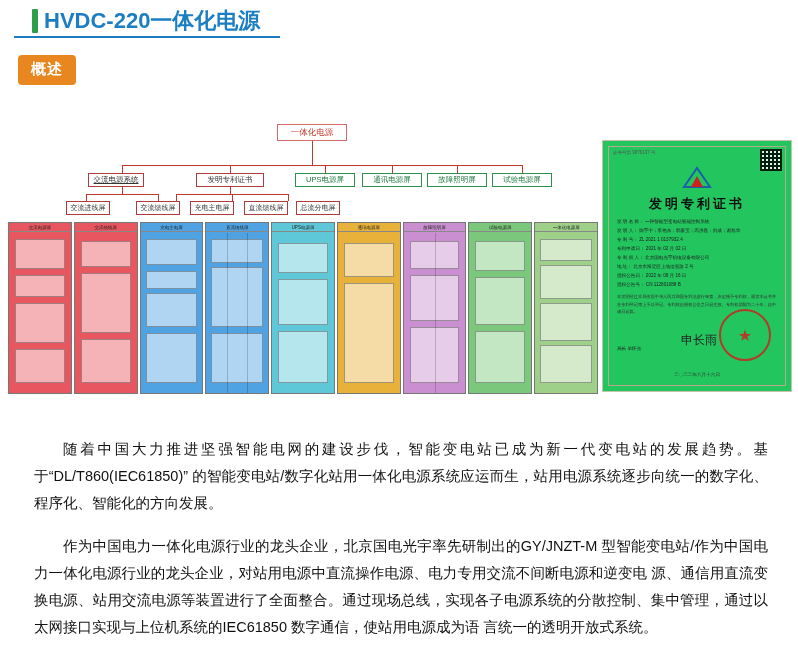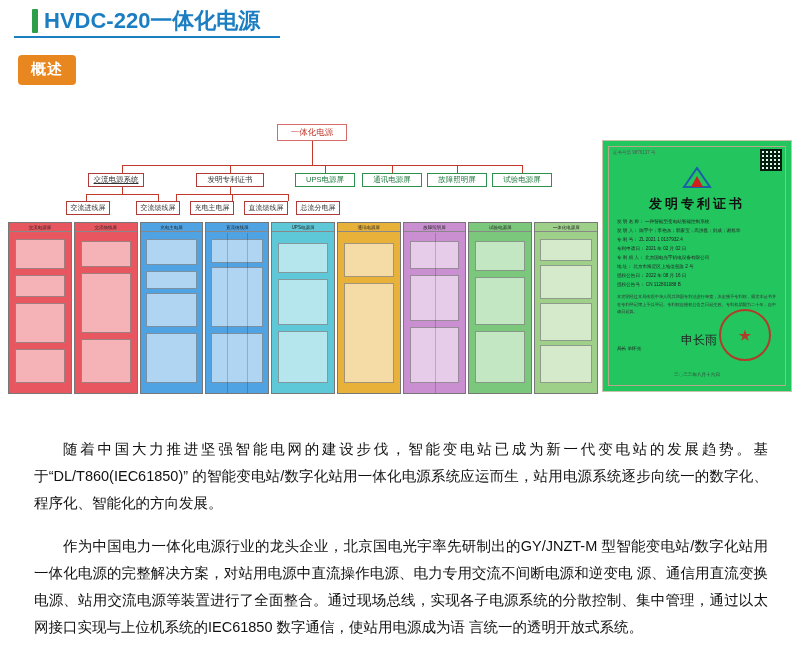--- a/index.html
+++ b/index.html
@@ -385,16 +385,16 @@
     <div class="cert-note">本发明经过本局依照中华人民共和国专利法进行审查，决定授予专利权，颁发本证书并在专利登记簿上予以登记。专利权自授权公告之日起生效。专利权期限为二十年，自申请日起算。</div>
     <div class="cert-sign">局长
 单怀光</div>
     <div class="cert-signature">申长雨</div>
     <div class="cert-seal"></div>
     <div class="cert-date">二〇二二年八月十六日</div>
   </div>
 
   <div class="body-text">
     <p>随着中国大力推进坚强智能电网的建设步伐，智能变电站已成为新一代变电站的发展趋势。基于“DL/T860(IEC61850)” 的智能变电站/数字化站用一体化电源系统应运而生，站用电源系统逐步向统一的数字化、程序化、智能化的方向发展。</p>
-    <p>作为中国电力一体化电源行业的龙头企业，北京国电光宇率先研制出的GY/JNZT-M 型智能变电站/数字化站用一体化电源的完整解决方案，对站用电源中直流操作电源、电力专用交流不间断电源和逆变电 源、通信用直流变换电源、站用交流电源等装置进行了全面整合。通过现场总线，实现各子电源系统的分散控制、集中管理，通过以太网接口实现与上位机系统的IEC61850 数字通信，使站用电源成为语 言统一的透明开放式系统。</p>
+    <p>作为中国电力一体化电源行业的龙头企业，北京国电光宇率先研制出的GY/JNZT-M 型智能变电站/作为中国电力一体化电源行业的龙头企业，对站用电源中直流操作电源、电力专用交流不间断电源和逆变电 源、通信用直流变换电源、站用交流电源等装置进行了全面整合。通过现场总线，实现各子电源系统的分散控制、集中管理，通过以太网接口实现与上位机系统的IEC61850 数字通信，使站用电源成为语 言统一的透明开放式系统。</p>
   </div>
 
 </div>
 
 </body></html>

